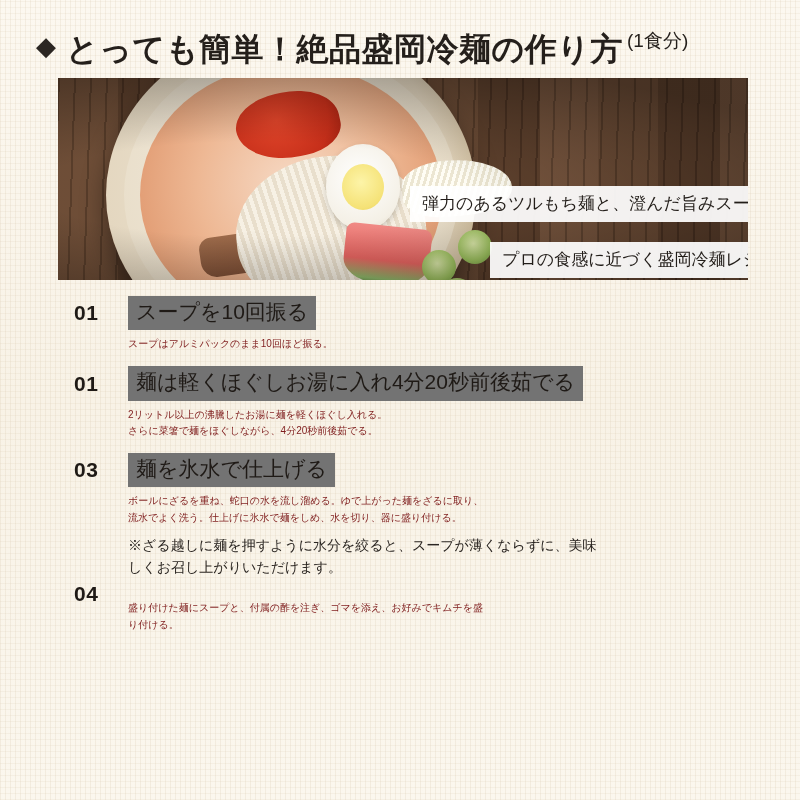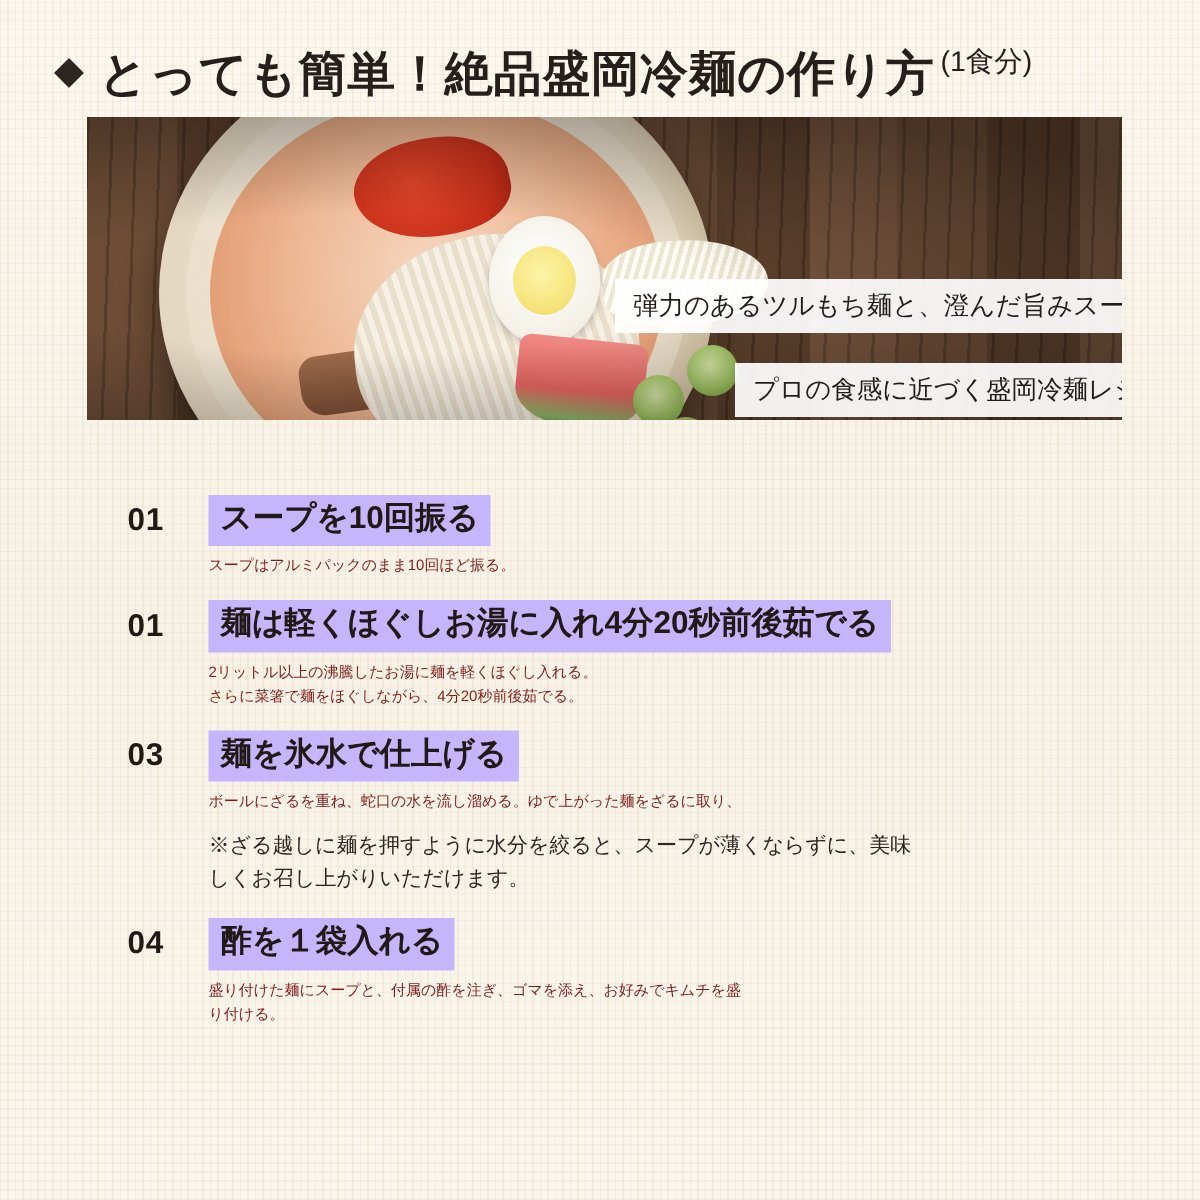--- a/index.html
+++ b/index.html
@@ -205,46 +205,45 @@
     line-height: 1;
     padding: 9px 12px 10px 12px;
     white-space: nowrap;
   }
   .callout-1 { left: 352px; top: 108px; }
   .callout-2 { left: 432px; top: 164px; }
 
   
   .steps {
     position: absolute;
-    left: 15px;
+    left: 4px;
     top: 296px;
     width: 634px;
-    margin-top: 34px;
   }
   .step { position: relative; margin-bottom: 0; }
   .step-head {
     display: flex;
     align-items: center;
     padding-left: 70px;
     margin-bottom: 6px;
   }
   .step-num {
     position: absolute;
     left: 70px;
     font-size: 21px;
     font-weight: bold;
     color: #1f1a16;
     letter-spacing: 0.5px;
   }
   .step-title {
     margin-left: 54px;
     font-size: 21px;
-    font-weight: bold;
+    font-weight: normal;
     color: #1f1a16;
-    background: #c4b5fd;
+    background: #737373;
     padding: 3px 8px 5px 8px;
     line-height: 1.25;
     display: inline-block;
   }
   .step-body {
     padding-left: 124px;
     padding-right: 64px;
     font-size: 10px;
     line-height: 1.62;
     color: #7f1d1d;
@@ -323,30 +322,30 @@
 
     <div class="gap-a"></div>
 
     <div class="step">
       <div class="step-head">
         <span class="step-num">03</span>
         <span class="step-title">麺を氷水で仕上げる</span>
       </div>
       <div class="step-body">
         <span class="line">ボールにざるを重ね、蛇口の水を流し溜める。ゆで上がった麺をざるに取り、</span>
+        <span class="line">流水でよく洗う。仕上げに氷水で麺をしめ、水を切り、器に盛り付ける。</span>
       </div>
       <div class="step-note">※ざる越しに麺を押すように水分を絞ると、スープが薄くならずに、美味しくお召し上がりいただけます。</div>
     </div>
 
     <div class="gap-b"></div>
 
     <div class="step">
       <div class="step-head">
         <span class="step-num">04</span>
-        <span class="step-title">酢を１袋入れる</span>
       </div>
       <div class="step-body">
         <span class="line">盛り付けた麺にスープと、付属の酢を注ぎ、ゴマを添え、お好みでキムチを盛</span>
         <span class="line">り付ける。</span>
       </div>
     </div>
 
   </div>
 </div>
 

